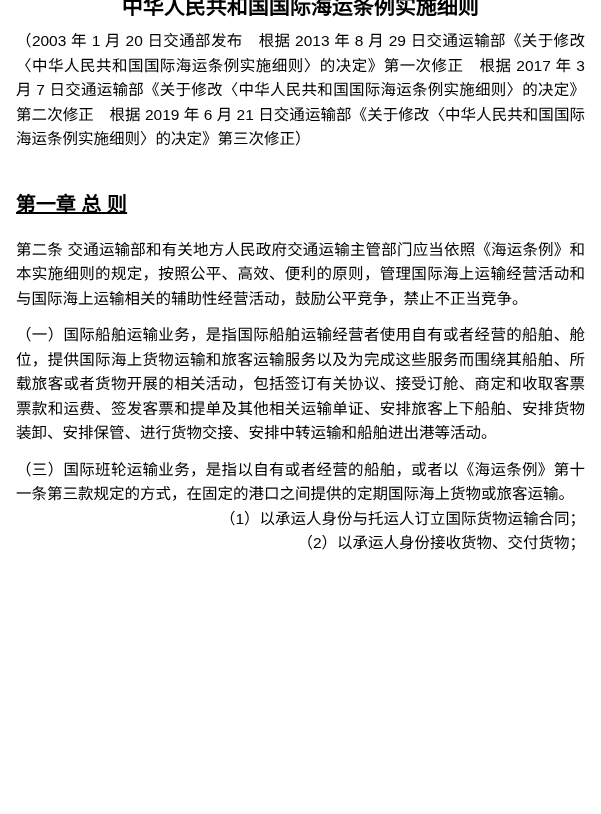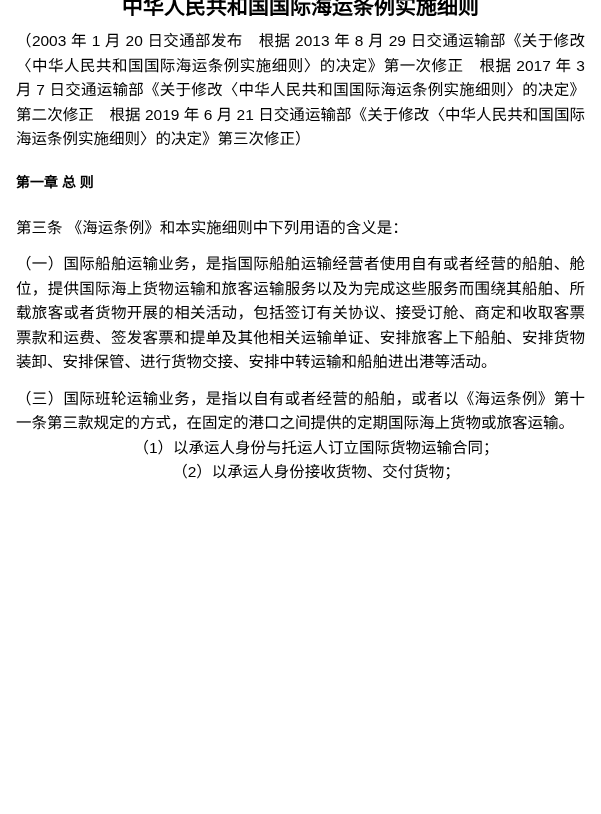--- a/index.html
+++ b/index.html
@@ -19,25 +19,26 @@
   }
   h1.doc-title {
     font-size: 21px;
     line-height: 27px;
     font-weight: bold;
     text-align: center;
     margin: -7px 0 0 0;
     white-space: nowrap;
   }
   h2.chapter-heading {
-    font-size: 14px;
+    font-size: 20px;
     line-height: 26px;
     font-weight: bold;
-    margin: 17px 0 0 0;
+    margin: 39px 0 0 0;
     text-align: left;
+    text-decoration: underline;
   }
   p {
     margin: 0;
     font-size: 15.5px;
     line-height: 24.5px;
     text-align: justify;
     letter-spacing: 0;
   }
   p.preamble {
     margin-top: 9px;
@@ -47,37 +48,37 @@
   }
   p.article-first {
     margin-top: 27px;
   }
   p.sub-item {
     margin-top: 12px;
   }
   p.numbered-item {
     margin-top: 0;
     text-indent: 2em;
-    text-align: center;
+    text-align: right;
   }
 </style>
 </head>
 <body>
 
 <div class="page">
 
   <h1 class="doc-title">中华人民共和国国际海运条例实施细则</h1>
 
   <p class="preamble">（2003 年 1 月 20 日交通部发布　根据 2013 年 8 月 29 日交通运输部《关于修改〈中华人民共和国国际海运条例实施细则〉的决定》第一次修正　根据 2017 年 3 月 7 日交通运输部《关于修改〈中华人民共和国国际海运条例实施细则〉的决定》第二次修正　根据 2019 年 6 月 21 日交通运输部《关于修改〈中华人民共和国国际海运条例实施细则〉的决定》第三次修正）</p>
 
   <h2 class="chapter-heading">第一章 总 则</h2>
 
 
+  <p class="article">第二条 交通运输部和有关地方人民政府交通运输主管部门应当依照《海运条例》和本实施细则的规定，按照公平、高效、便利的原则，管理国际海上运输经营活动和与国际海上运输相关的辅助性经营活动，鼓励公平竞争，禁止不正当竞争。</p>
 
-  <p class="article">第三条 《海运条例》和本实施细则中下列用语的含义是：</p>
 
   <p class="sub-item">（一）国际船舶运输业务，是指国际船舶运输经营者使用自有或者经营的船舶、舱位，提供国际海上货物运输和旅客运输服务以及为完成这些服务而围绕其船舶、所载旅客或者货物开展的相关活动，包括签订有关协议、接受订舱、商定和收取客票票款和运费、签发客票和提单及其他相关运输单证、安排旅客上下船舶、安排货物装卸、安排保管、进行货物交接、安排中转运输和船舶进出港等活动。</p>
 
 
   <p class="sub-item">（三）国际班轮运输业务，是指以自有或者经营的船舶，或者以《海运条例》第十一条第三款规定的方式，在固定的港口之间提供的定期国际海上货物或旅客运输。</p>
 
 
   <p class="numbered-item">（1）以承运人身份与托运人订立国际货物运输合同；</p>
 
   <p class="numbered-item">（2）以承运人身份接收货物、交付货物；</p>

